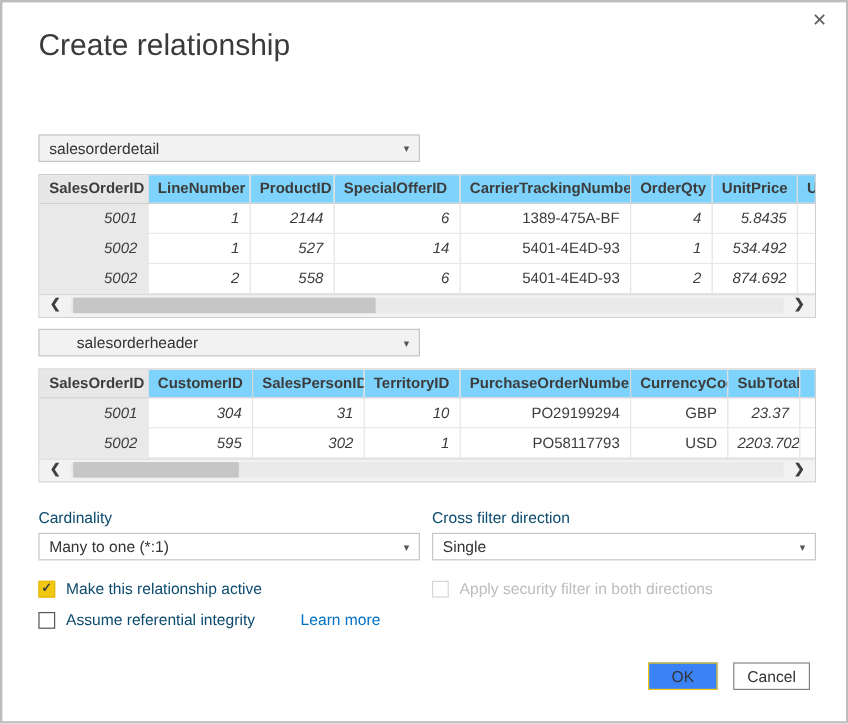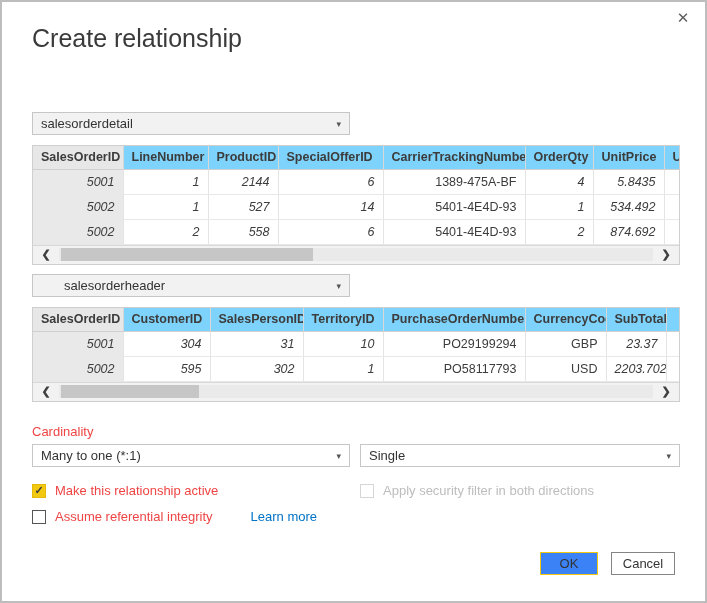--- a/index.html
+++ b/index.html
@@ -75,21 +75,21 @@
   }
   .hscroll .track { flex: 1; height: 13px; background: #eaeaea; position: relative; cursor: pointer; }
   .hscroll .thumb { position: absolute; top: 0; height: 13px; background: #c6c6c6; }
   .thumb1 { left: 2px; width: 252px; }
   .thumb2 { left: 2px; width: 138px; }
 
   
   .optrow { position: absolute; left: 30px; width: 648px; display: flex; }
   .optcol-l { width: 318px; margin-right: 10px; display: flex; align-items: center; }
   .optcol-r { width: 320px; display: flex; align-items: center; }
-  .optlabel { font-size: 13px; color: #ef4444; }
+  .optlabel { font-size: 13px; color: #0c4a6e; }
 
   .select2 { position: relative; height: 23px; width: 100%; border: 1px solid #c6c6c6; background: #fff;
     display: flex; align-items: center; font-size: 13px; color: #333; padding: 0 8px; cursor: pointer; }
 
   .cb {
     width: 14px; height: 14px; margin-right: 9px; flex: none;
     border: 1px solid #555; background: #fff;
     display: inline-flex; align-items: center; justify-content: center;
     cursor: pointer;
   }
@@ -247,20 +247,23 @@
         <div class="thumb thumb2"></div>
       </div>
       <span class="chev">❯</span>
     </div>
   </div>
 
   <div class="optrow" style="top:422px;">
     <div class="optcol-l">
         <span class="optlabel">Cardinality</span>
       </div>
+    <div class="optcol-r">
+        <span class="optlabel">Cross filter direction</span>
+      </div>
   </div>
 
   <div class="optrow" style="top:442px;">
     <div class="optcol-l">
       <div class="select2">
         <span>Many to one (*:1)</span>
         <span class="arrow" style="margin-left:auto; font-size:9px; color:#555;">▾</span>
       </div>
     </div>
     <div class="optcol-r">

